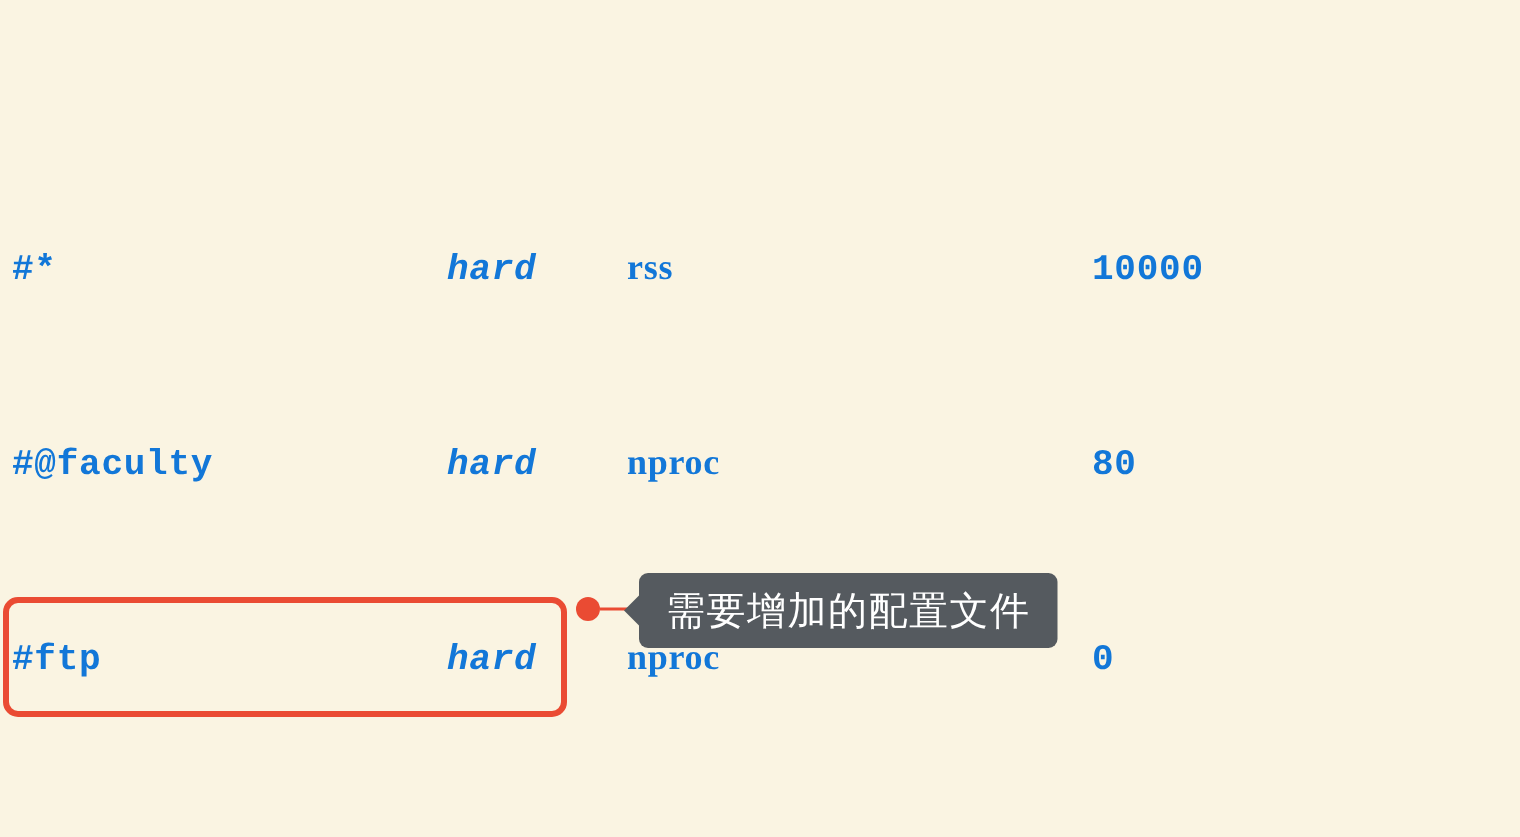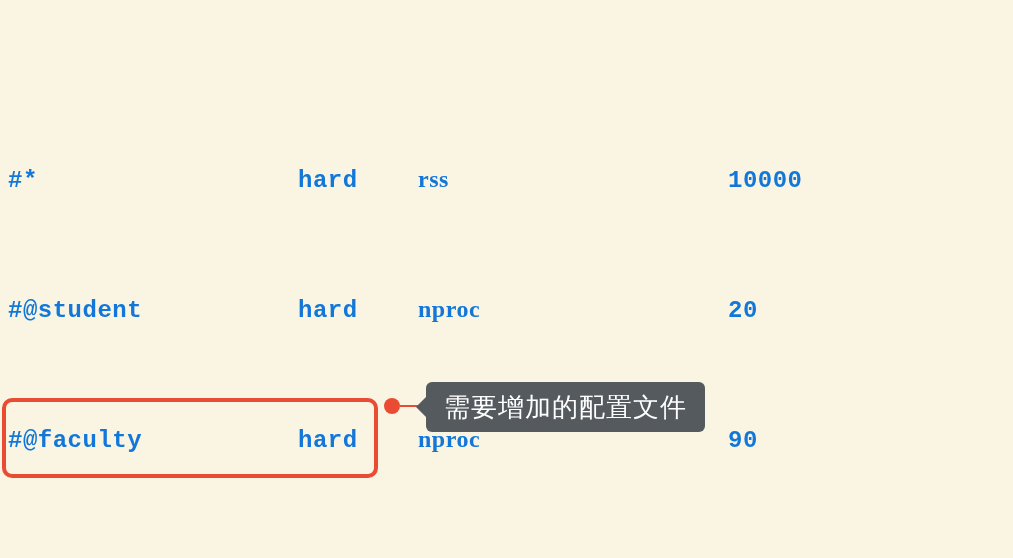--- a/index.html
+++ b/index.html
@@ -76,33 +76,32 @@
     position: absolute;
     left: -10px;
     top: 50%;
     margin-top: -10px;
     border-width: 10px 10px 10px 0;
     border-style: solid;
     border-color: transparent #555a5f transparent transparent;
   }
 
   .col-dom  { display:inline-block; min-width: 290px; }
-  .col-type { display:inline-block; min-width: 120px; }
+  .col-type { display:inline-block; min-width: 120px; font-style: italic; }
   .col-item { display:inline-block; min-width: 310px; font-family: Liberation Serif, serif; }
   .col-val  { display:inline-block;margin-top:28px; }
 </style>
 </head>
 <body>
 
 <div class="term">
 
   
   <span class="ln"><span class="blue col-dom">#*</span><span class="blue col-type">hard</span><span class="blue col-item">rss</span><span class="blue col-val">10000</span></span>
-  <span class="ln"><span class="blue col-dom">#@student</span><span class="blue col-type">hard</span><span class="blue col-item">nproc</span><span class="blue col-val">20</span></span>
-  <span class="ln"><span class="blue col-dom">#@faculty</span><span class="blue col-type">hard</span><span class="blue col-item">nproc</span><span class="blue col-val">90</span></span>
+  <span class="ln"><span class="blue col-dom">#@faculty</span><span class="blue col-type">hard</span><span class="blue col-item">nproc</span><span class="blue col-val">80</span></span>
   <span class="ln"><span class="blue col-dom">#ftp</span><span class="blue col-type">hard</span><span class="blue col-item">nproc</span><span class="blue col-val">0</span></span>
   
   
 
   <span class="ln"></span>
 
   
 
   
   

